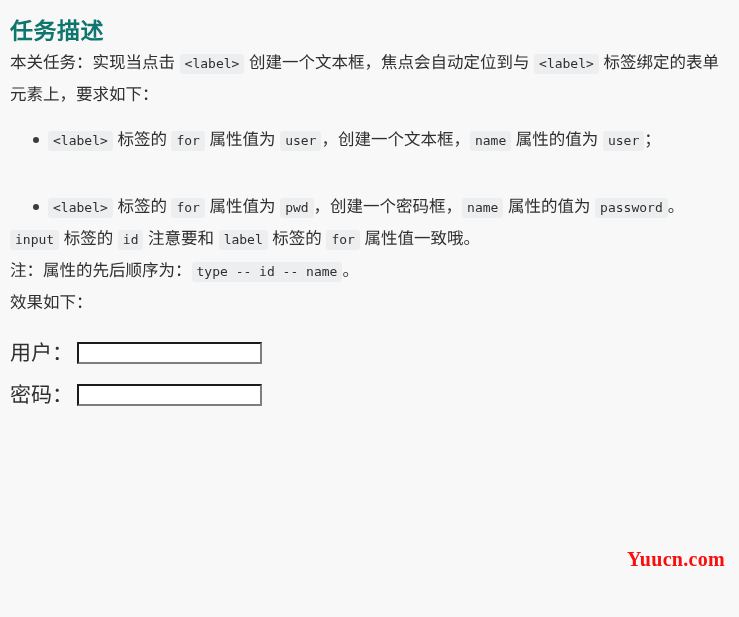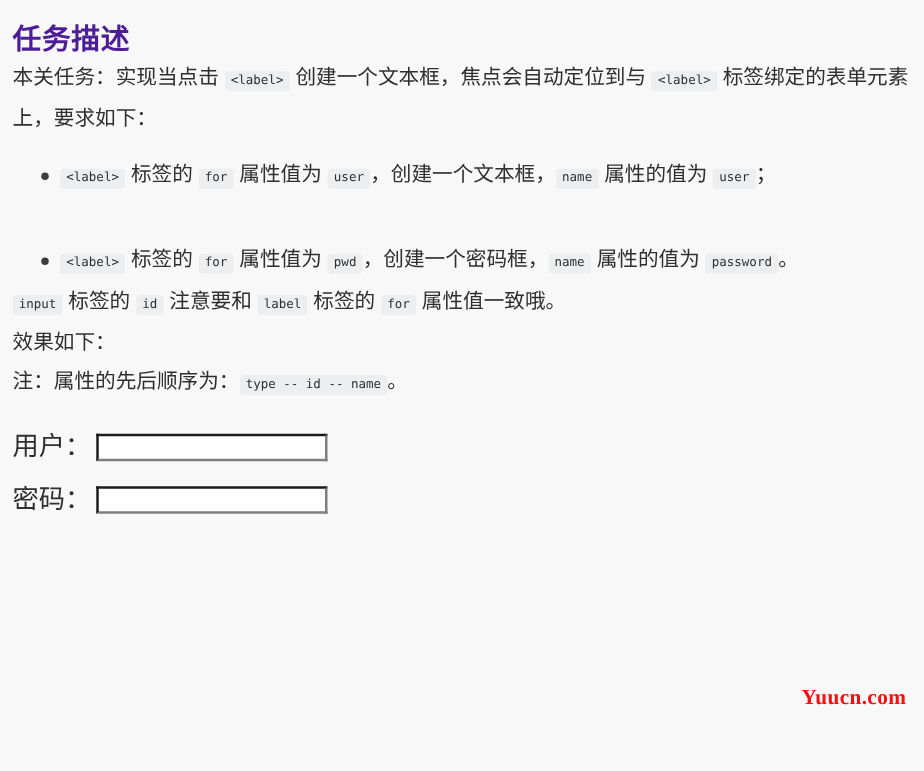--- a/index.html
+++ b/index.html
@@ -21,21 +21,21 @@
     position: relative;
     width: 739px;
     height: 617px;
     box-sizing: border-box;
     padding: 0 8px;
   }
 
   h1.doc-title {
     font-size: 23px;
     font-weight: bold;
-    color: #4c1d95;
+    color: #0f766e;
     margin: 0;
     padding: 17px 0 0 2px;
     line-height: 1.3;
     letter-spacing: 0.5px;
   }
 
   p.para {
     font-size: 16.5px;
     line-height: 31px;
     margin: 0;
@@ -47,21 +47,21 @@
   .para-intro {
     margin-top: 17px;
     padding-right: 6px;
   }
 
   code.inline {
     background: #eceef0;
     border-radius: 3px;
     padding: 2px 5px 3px 5px;
     font-family: "DejaVu Sans Mono", "Liberation Mono", monospace;
-    font-size: 10px;
+    font-size: 13px;
     color: #2f2f2f;
     white-space: nowrap;
   }
 
   ul.req-list {
     margin: 14px 0 0 0;
     padding: 0 0 0 40px;
     list-style: none;
   }
   ul.req-list > li {
@@ -123,21 +123,21 @@
     font-size: 13px;
     padding: 0 3px;
     outline: none;
   }
 
   .watermark {
     position: absolute;
     right: 14px;
     top: 548px;
     font-family: "Liberation Serif", "DejaVu Serif", serif;
-    font-size: 17px;
+    font-size: 20px;
     font-weight: bold;
     color: #fb0d0d;
     letter-spacing: 0.3px;
     user-select: none;
   }
 </style>
 </head>
 <body>
 
 <div class="page">
@@ -154,25 +154,25 @@
     </li>
     <li>
       <code class="inline">&lt;label&gt;</code><span> 标签的 </span><code class="inline">for</code><span> 属性值为 </span><code class="inline">pwd</code><span>，创建一个密码框，</span><code class="inline">name</code><span> 属性的值为 </span><code class="inline">password</code><span>。</span>
     </li>
   </ul>
 
   <p class="para para-note1">
     <code class="inline">input</code><span> 标签的 </span><code class="inline">id</code><span> 注意要和 </span><code class="inline">label</code><span> 标签的 </span><code class="inline">for</code><span> 属性值一致哦。</span>
   </p>
 
-  <p class="para para-effect">效果如下：</p>
-
   <p class="para para-note2">
     <span>注：属性的先后顺序为：</span><code class="inline">type -- id -- name</code><span>。</span>
   </p>
+
+  <p class="para para-effect">效果如下：</p>
 
   <div class="form-area">
     <div class="form-row">
       <span class="form-label">用户：</span>
       <input class="form-input" type="text" value="" style="">
     </div>
     <div class="form-row">
       <span class="form-label">密码：</span>
       <input class="form-input" type="password" value="" style="">
     </div>

